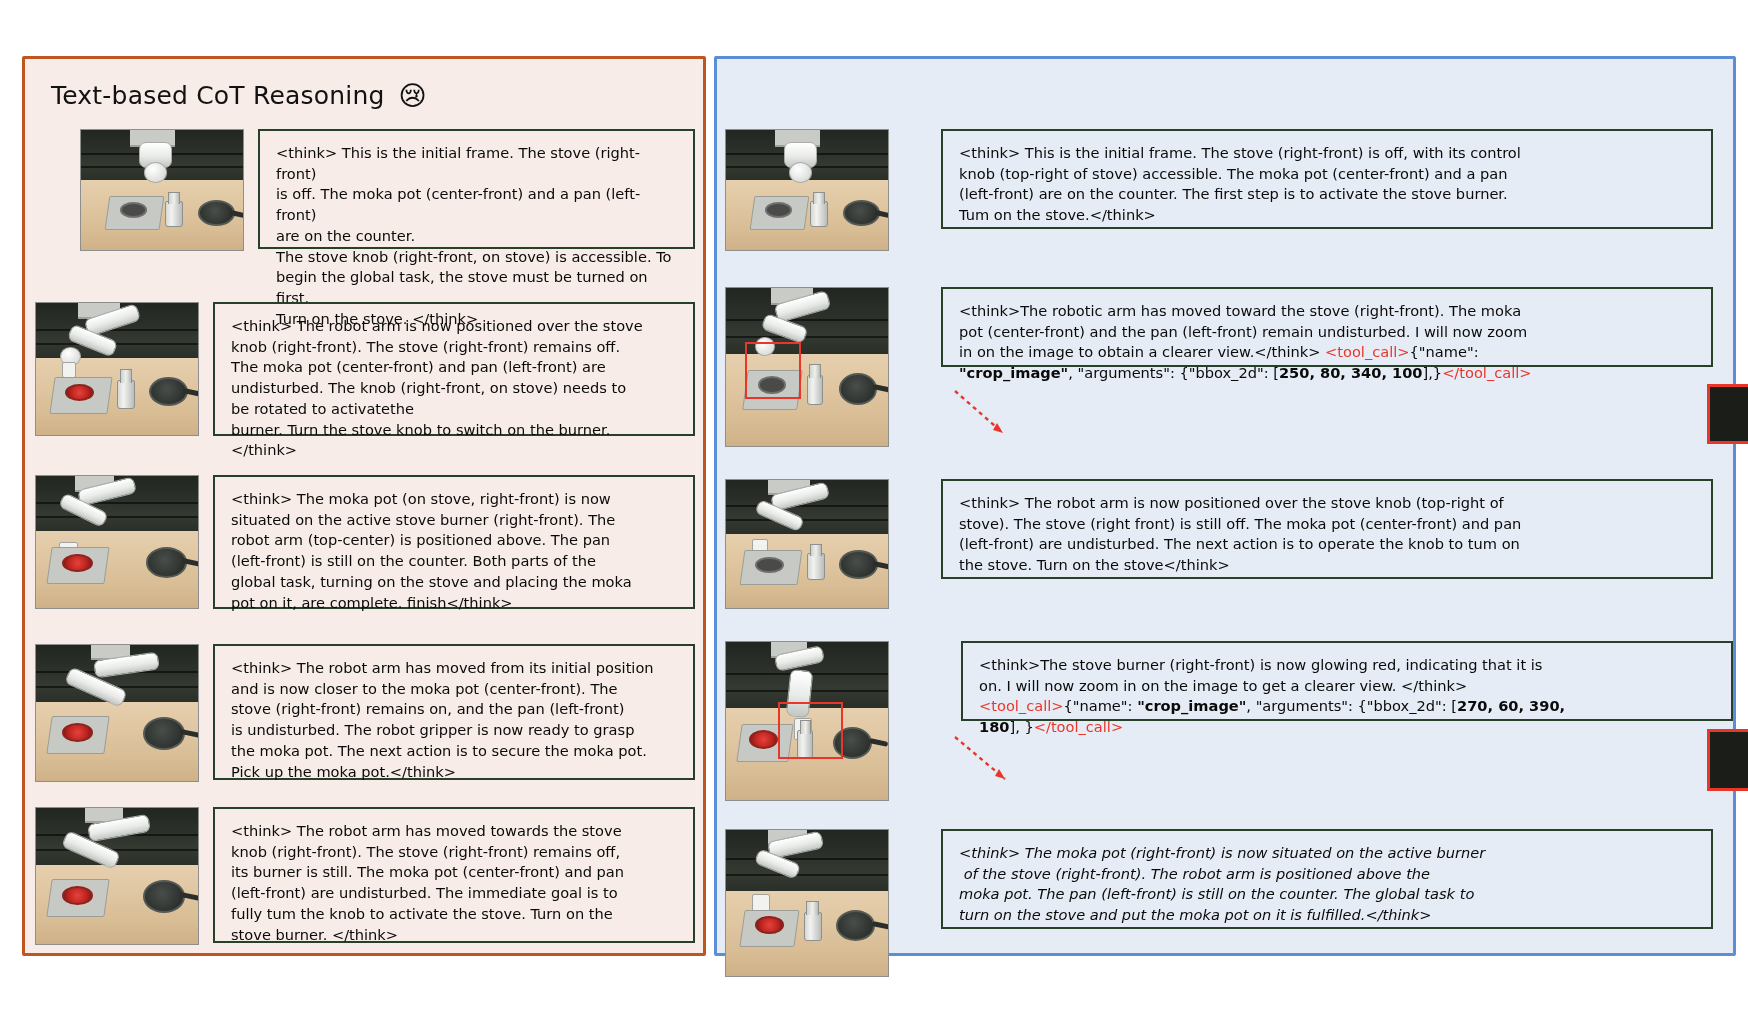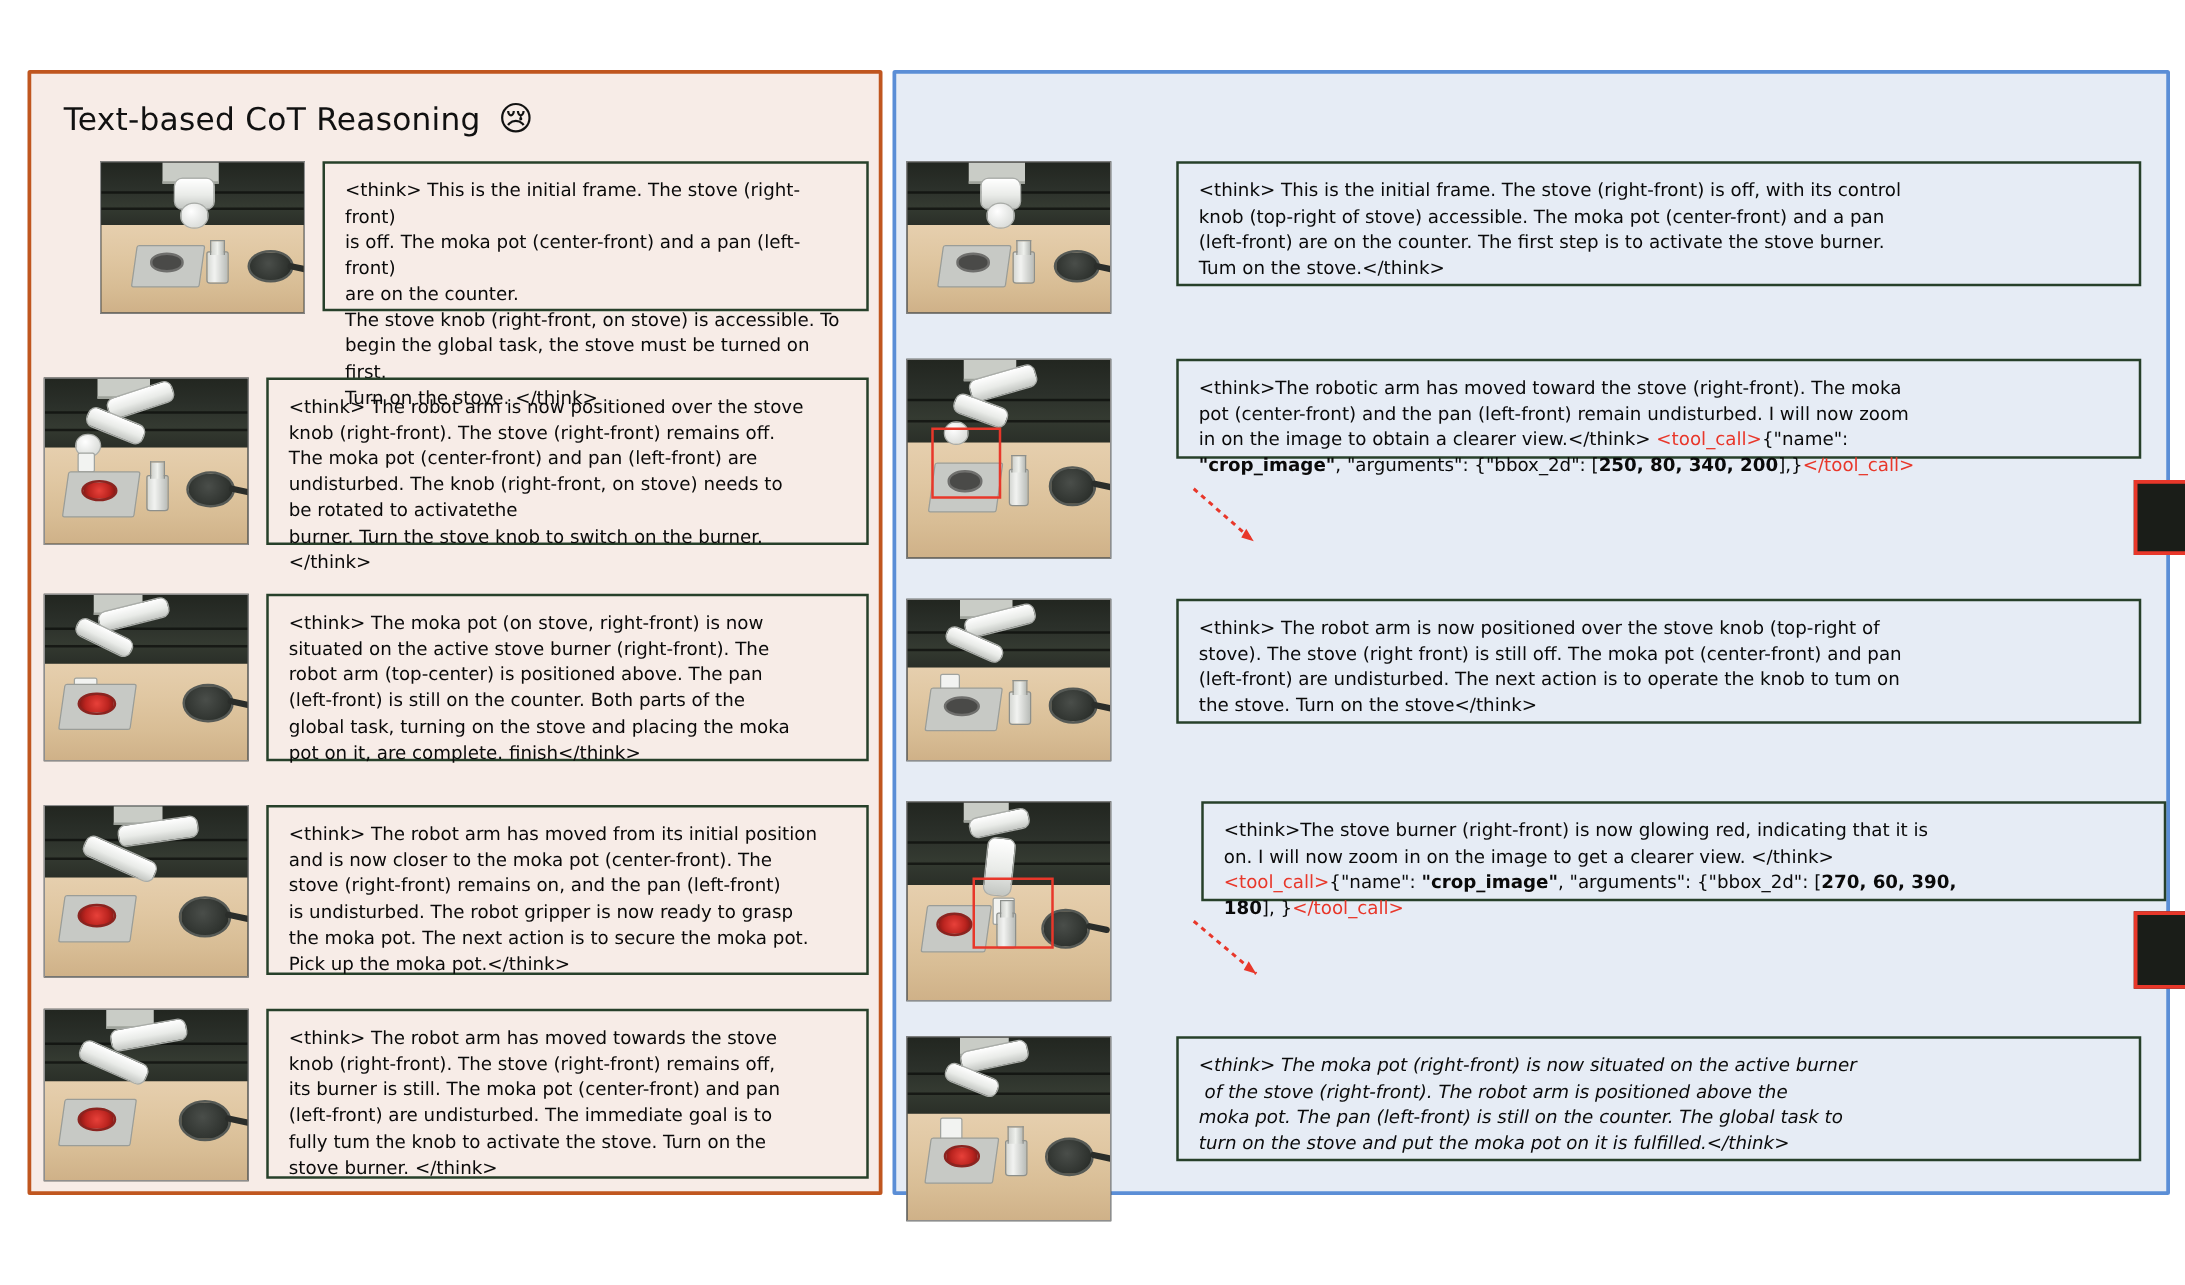--- a/index.html
+++ b/index.html
@@ -351,21 +351,21 @@
         <div class="stove-base" style="left:12%; top:52%; width:34%; height:25%;"></div>
         <div class="burner" style="left:20%; top:56%; width:17%; height:11%;"></div>
         <div class="moka" style="left:50%; top:55%; width:10%; height:19%;"></div>
         <div class="pan" style="left:70%; top:54%; width:23%; height:20%;"></div>
         <div class="pan-handle" style="left:91%; top:62%; width:12%;"></div>
         <div class="cropbox" style="left:12%; top:34%; width:34%; height:36%;"></div>
       </div>
       <div class="think" style="height:80px; width:772px; flex:0 0 772px;"><span>&lt;think&gt;The robotic arm has moved toward the stove (right-front). The moka
 pot (center-front) and the pan (left-front) remain undisturbed. I will now zoom
 in on the image to obtain a clearer view.&lt;/think&gt; </span><span class="tool-tag">&lt;tool_call&gt;</span><span>{"name":
-</span><b>"crop_image"</b><span>, "arguments": {"bbox_2d": [</span><b class="bbox-nums">250, 80, 340, 200</b><span>],}</span><span class="tool-tag">&lt;/tool_call&gt;</span></div>
+</span><b>"crop_image"</b><span>, "arguments": {"bbox_2d": [</span><b class="bbox-nums">250, 80, 340, 100</b><span>],}</span><span class="tool-tag">&lt;/tool_call&gt;</span></div>
     </div>
 
     <svg class="arrow-svg" style="left:236px; top:330px; width:60px; height:52px;" viewBox="0 0 60 52">
       <line x1="2" y1="2" x2="50" y2="44" stroke="#e8372a" stroke-width="2.4" stroke-dasharray="4 4"></line>
       <polygon points="50,44 40,41 44,34" fill="#e8372a"></polygon>
     </svg>
     <div class="crop-callout" style="left:990px; top:325px; width:740px;">
       <div class="crop-thumb" style="width:68px; height:60px;">
         <div class="wall" style="height:40%;"></div>
         <div class="counter" style="height:60%;"></div>

